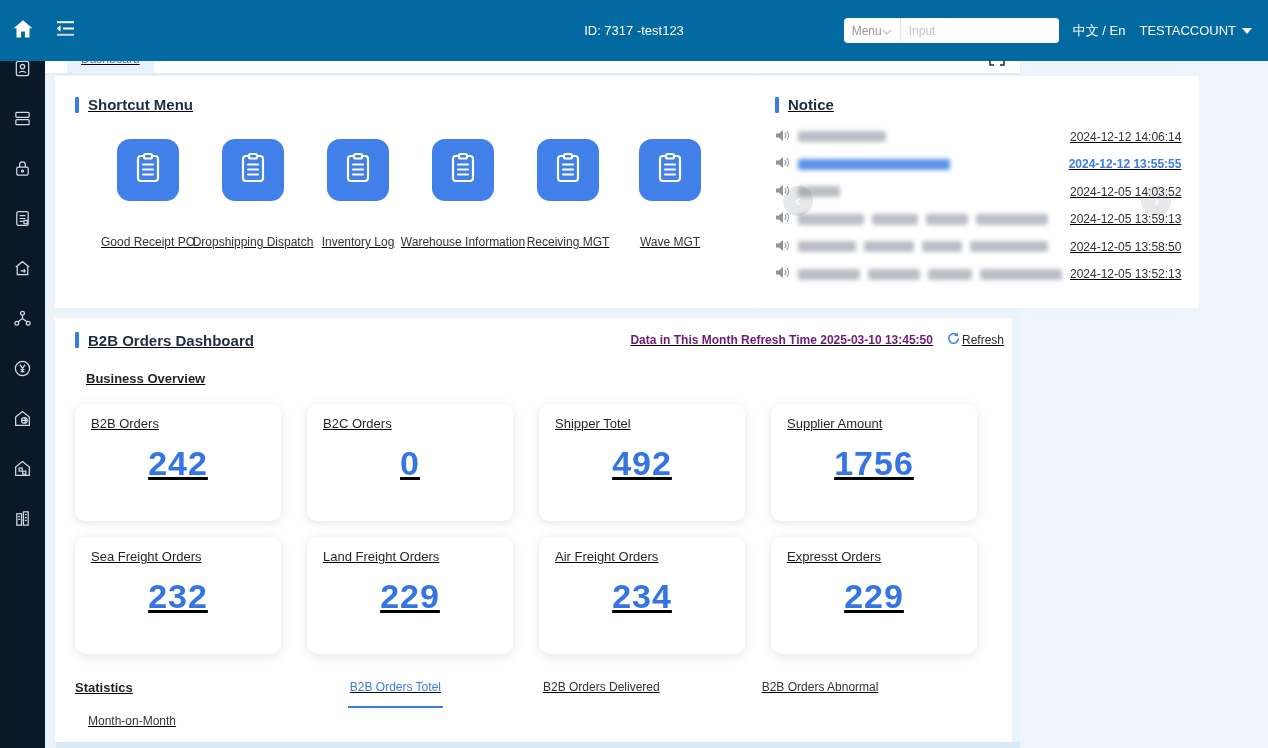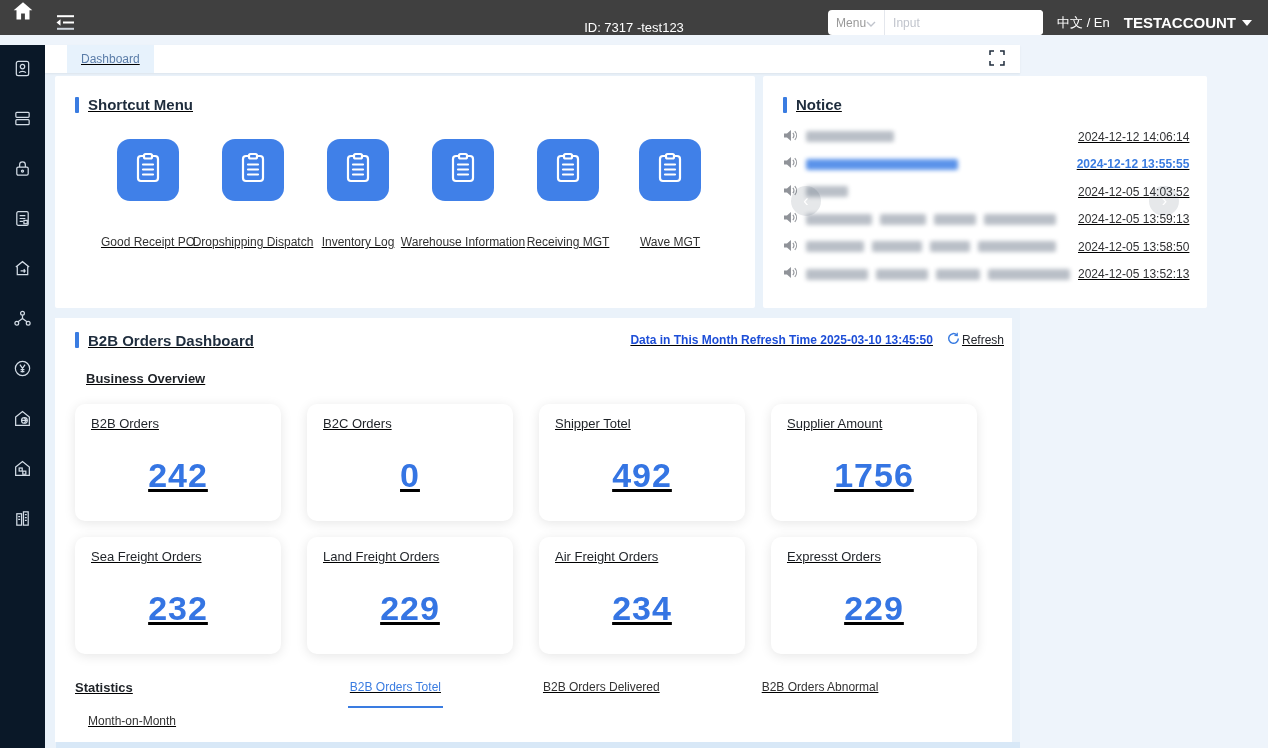--- a/index.html
+++ b/index.html
@@ -1,48 +1,48 @@
 <!DOCTYPE html>
 <html><head>
 <meta charset="utf-8">
 <style>
   * { margin:0; padding:0; box-sizing:border-box; }
   html,body { width:1268px; height:748px; overflow:hidden;
     font-family:"Liberation Sans", sans-serif; background:#eef4fb; }
 
   
-  .topbar { position:absolute; left:0; top:0; width:1268px; height:35px;
-    background:#404040; display:flex; align-items:flex-end; z-index:5; }
+  .topbar { position:absolute; left:0; top:0; width:1268px; height:61px;
+    background:#0369a1; display:flex; align-items:center; z-index:5; }
   .logo-box { width:45px; height:45px; display:flex; align-items:center; justify-content:center; cursor:pointer; }
   .collapse-btn { margin-left:10px; cursor:pointer; display:flex; align-items:center; }
   .topbar-id { position:absolute; left:0; right:0; text-align:center; color:#fff; font-size:13px; pointer-events:none; }
   .topbar-right { margin-left:auto; display:flex; align-items:center; gap:14px; padding-right:16px; z-index:2; }
   .search-box { width:215px; height:25px; background:#fff; border-radius:4px; display:flex; align-items:center; overflow:hidden; }
   .search-menu { width:72px; height:100%; display:flex; align-items:center; justify-content:space-between;
     padding:0 8px; color:#999; font-size:12px; cursor:pointer; border-right:1px solid #e4e7ed; }
   .search-input { flex:1; border:none; outline:none; height:100%; padding:0 8px; font-size:12px;
     font-family:"Liberation Sans", sans-serif; color:#333; }
   .search-input::placeholder { color:#c0c4cc; }
   .lang-switch { color:#fff; font-size:13px; cursor:pointer; }
-  .account { color:#fff; font-size:15px; font-weight:bold; cursor:pointer; display:flex; align-items:center; gap:6px; }
+  .account { color:#fff; font-size:13px; font-weight:normal; cursor:pointer; display:flex; align-items:center; gap:6px; }
   .caret-down { width:0; height:0; border-left:5px solid transparent; border-right:5px solid transparent; border-top:6px solid #fff; }
 
   
   .sidebar { position:absolute; left:0; top:45px; width:45px; height:703px; background:#0a1828; }
   .side-icon { width:45px; height:50px; display:flex; align-items:center; justify-content:center; cursor:pointer; }
   .side-icon svg { stroke:#d3dce6; }
 
   
   .content { position:absolute; left:45px; top:45px; width:975px; height:703px; background:#eaf2fa;text-decoration:underline; }
   .tabbar { height:28px; background:#fff; display:flex; align-items:stretch; box-shadow:0 1px 2px rgba(0,0,0,0.06); position:relative; }
   .tab-active { margin-left:22px; padding:0 14px; background:#e7f2fc; color:#5a7ca8; font-size:12px;
     display:flex; align-items:center; cursor:pointer; }
   .fullscreen-btn { position:absolute; right:15px; top:5px; cursor:pointer; }
 
-  .panel-row { display:flex; gap:8px; margin:3px 8px 5px 10px; }
+  .panel-row { display:flex; margin:3px 8px 5px 10px; }
   .panel { background:#fff; border-radius:2px; }
   .panel-shortcut { width:700px; height:232px; position:relative; }
   .panel-notice { width:497px; height:232px; position:relative; }
 
   .panel-title { display:flex; align-items:center; gap:9px; padding:20px 0 0 20px; }
   .title-bar { width:4px; height:16px; background:#3a7ce1; border-radius:1px; }
   .title-text { font-size:15px; font-weight:bold; color:#1f2d3d; }
 
   
   .shortcut-items { display:flex; justify-content:space-between; padding:26px 34px 0 42px; }
@@ -62,30 +62,30 @@
     background:rgba(31,45,61,0.11); color:#fff; font-size:16px; display:flex; align-items:center;
     justify-content:center; cursor:pointer; user-select:none; }
   .carousel-prev { left:28px; }
   .carousel-next { right:28px; }
 
   
   .panel-b2b { margin:10px 8px 0 10px; background:#fff; height:424px; position:relative; }
   .b2b-header { display:flex; align-items:center; padding:13px 8px 0 20px; }
   .b2b-title-text { font-size:15px; font-weight:bold; color:#1f2d3d; }
   .b2b-right { margin-left:auto; display:flex; align-items:center; gap:6px; }
-  .refresh-info { font-size:12px; font-weight:bold; color:#1d4ed8; }
+  .refresh-info { font-size:12px; font-weight:bold; color:#701a75; }
   .refresh-btn { display:flex; align-items:center; gap:2px; cursor:pointer; margin-left:8px; }
   .refresh-label { font-size:12px; color:#25282e; }
 
   .overview-title { font-size:13px; font-weight:bold; color:#1f2328; margin:22px 0 0 31px; }
   .cards-grid { display:grid; grid-template-columns:repeat(4,1fr); gap:16px 26px; margin:18px 35px 0 20px; }
   .stat-card { height:117px; background:#fff; border-radius:10px; box-shadow:0 2px 12px rgba(0,0,0,0.1);
     padding:12px 16px; }
   .card-label { font-size:13px; color:#1f2328; }
-  .card-value { text-align:center; font-size:34px; font-weight:bold; color:#3575e3; margin-top:25px; letter-spacing:1px; }
+  .card-value { text-align:center; font-size:34px; font-weight:bold; color:#3575e3; margin-top:13px; letter-spacing:1px; }
 
   .stats-row { display:flex; align-items:flex-start; margin:26px 0 0 20px; position:relative; }
   .stats-title { font-size:13px; font-weight:bold; color:#1f2328; }
   .stats-tabs { display:flex; margin-left:217px; gap:102px; }
   .stats-tab { font-size:12px; color:#333; cursor:pointer; padding-bottom:14px; position:relative; white-space:nowrap; }
   .stats-tab.active { color:#3a7ce1; }
   .stats-tab.active::after { content:""; position:absolute; left:-2px; right:-2px; bottom:0; height:2px; background:#3a7ce1; }
 
   .mom-label { font-size:12px; color:#333; margin:6px 0 0 33px; }
 

